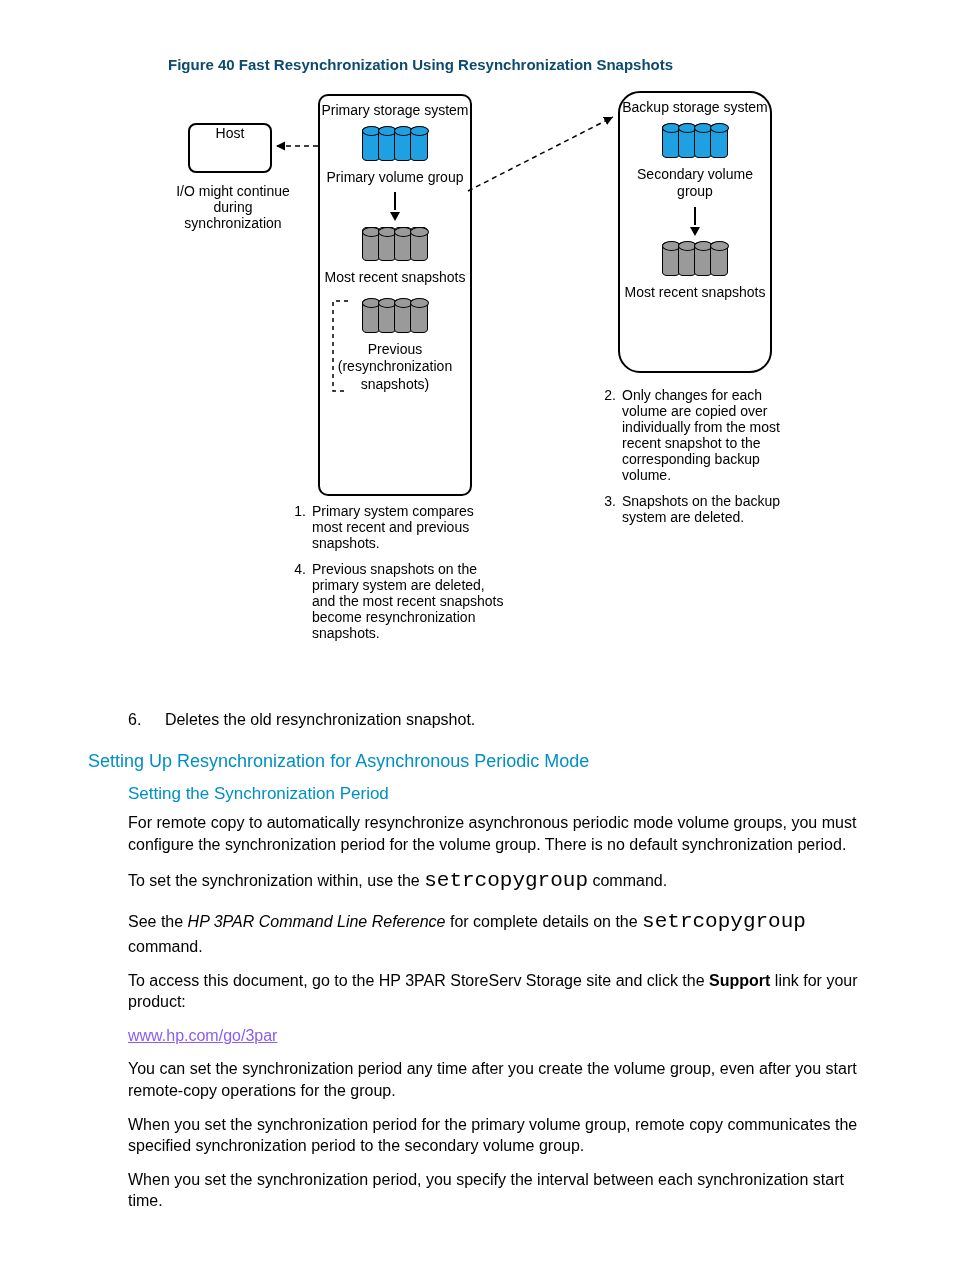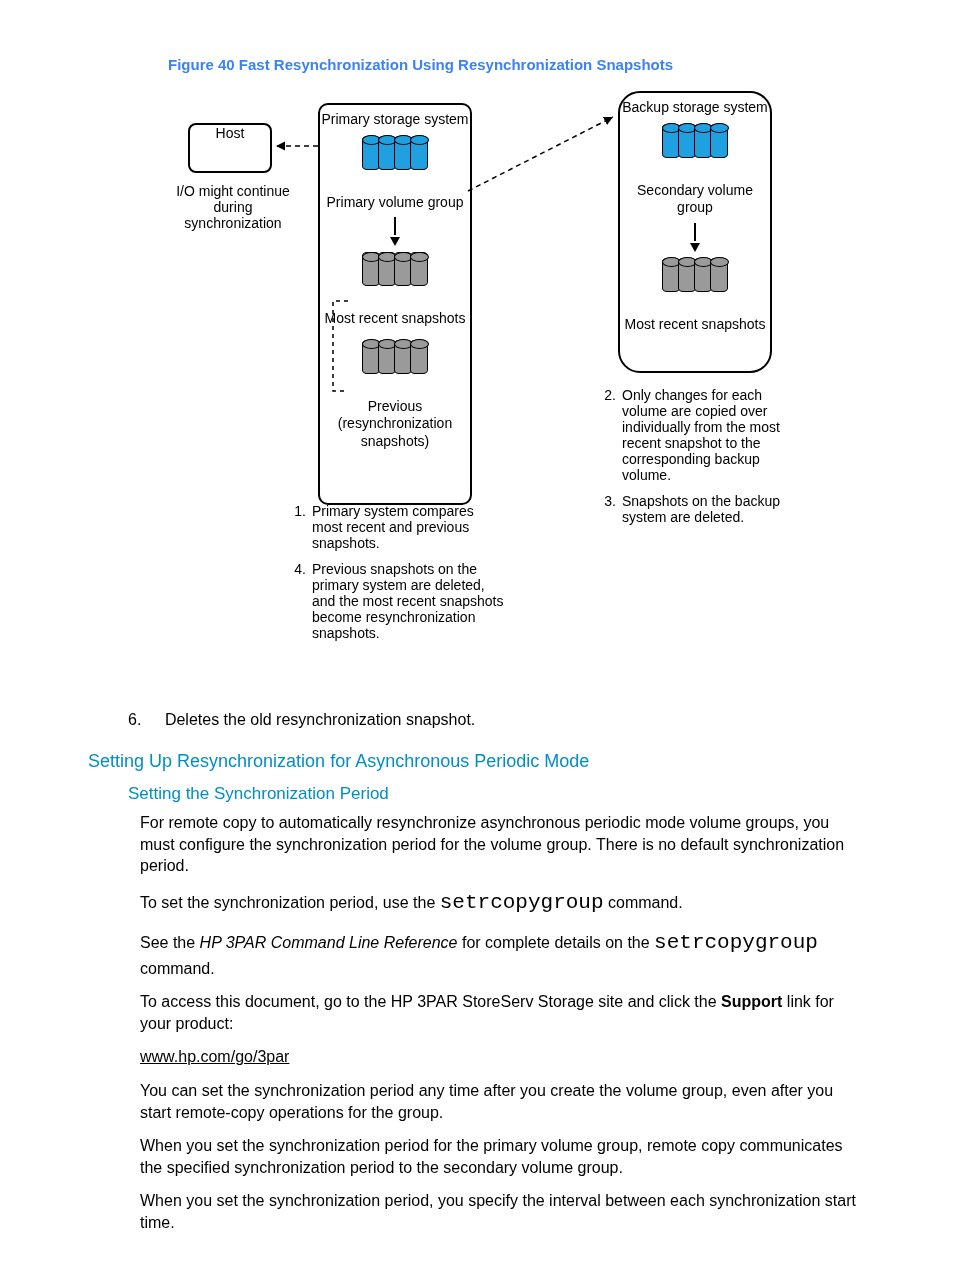--- a/index.html
+++ b/index.html
@@ -8,21 +8,21 @@
     background: #ffffff;
     font-family: Arial, Helvetica, sans-serif;
     color: #000;
     width: 954px;
   }
   .page {
     padding: 56px 88px 40px 88px;
     box-sizing: border-box;
   }
   .figure-title {
-    color: #3b82f6;
+    color: #0c4a6e;
     font-weight: bold;
     font-size: 15px;
     margin: 0 0 18px 80px;
   }
   .diagram {
     position: relative;
     width: 720px;
     height: 612px;
     margin: 0 0 0 80px;
   }
@@ -38,41 +38,41 @@
     position: absolute;
     left: 0px; top: 92px;
     width: 130px;
     font-size: 14px; text-align: center;
   }
   .sys-box {
     position: absolute;
     border: 2px solid #000; border-radius: 10px;
     text-align: center;
   }
-  .sys-primary { left: 150px; top: 12px; width: 150px; height: 398px; }
+  .sys-primary { left: 150px; top: 3px; width: 150px; height: 398px; }
   .sys-backup  { left: 450px; top: 0; width: 150px; height: 278px; border-radius: 22px; }
   .sys-title {
     font-size: 14px; margin: 6px 0 8px 0; line-height: 1.2;
   }
   .cylgroup { display:inline-block; }
   .cyl {
     display:inline-block; width:16px; height:32px;
     border:1.5px solid #000; border-radius:5px 5px 5px 5px / 4px 4px 4px 4px;
     margin: 0 -1px;
     position: relative;
     background: #fff;
   }
   .cyl::before{
     content:""; position:absolute; left:-1.5px; right:-1.5px; top:-1.5px;
     height:8px; border:1.5px solid #000; border-radius:50%;
     background: inherit;
   }
   .cyl.blue { background:#1fa0e0; }
   .cyl.gray { background:#9a9a9a; }
-  .lbl { font-size:14px; margin:20px 0 6px 0; line-height:1.25;}
+  .lbl { font-size:14px; margin:4px 0 6px 0; line-height:1.25;}
   .arrow-down {
     width:0;height:0;border-left:5px solid transparent;border-right:5px solid transparent;border-top:9px solid #000;
     margin:2px auto 0 auto;
   }
   .arrow-stem { width:2px; height:18px; background:#000; margin:4px auto 0 auto;}
   .notes-left {
     position:absolute; left:120px; top:412px; width:220px; font-size:14px;
   }
   .notes-left .n { display:flex; margin-bottom:10px; }
   .notes-left .num{ width:18px; flex:0 0 18px; text-align:right; margin-right:6px;}
@@ -88,23 +88,23 @@
   .body-list .num { display:inline-block; width:28px;}
   h2.section {
     color:#008fc5; font-weight: normal; font-size: 18px;
     margin: 20px 0 8px -40px;
   }
   h3.subsection {
     color:#008fc5; font-weight: normal; font-size: 17px;
     margin: 10px 0 6px 0;
   }
   .content { margin-left: 40px; font-size: 16px; line-height:1.35;}
-  .content p { margin: 6px 0 12px 12px;}
+  .content p { margin: 6px 0 12px 0;}
   .mono { font-family: "Courier New", monospace; font-size: 21px;}
-  a.link { color:#000000; text-decoration: underline;}
+  a.link { color:#8b5cf6; text-decoration: underline;}
   svg.connectors { position:absolute; left:0; top:0; width:720px; height:612px; pointer-events:none;}
 </style>
 </head>
 <body>
 
 <div class="page">
   <div class="figure-title">Figure 40 Fast Resynchronization Using Resynchronization Snapshots</div>
 
   <div class="diagram">
     <svg class="connectors">
@@ -182,21 +182,21 @@
     <span class="num">6.</span>&nbsp;&nbsp;<span>Deletes the old resynchronization snapshot.</span>
   </div>
 
   <div class="content">
     <h2 class="section">Setting Up Resynchronization for Asynchronous Periodic Mode</h2>
     <h3 class="subsection">Setting the Synchronization Period</h3>
 
     <p>For remote copy to automatically resynchronize asynchronous periodic mode volume groups, you must configure the synchronization period for the volume group. There is no default synchronization period.</p>
 
     <p>
-      <span>To set the synchronization period, use the </span><span class="mono">setrcopygroup</span><span> command.</span>
+      <span>To set the synchronization within, use the </span><span class="mono">setrcopygroup</span><span> command.</span>
     </p>
 
     <p>
       <span>See the </span><i>HP 3PAR Command Line Reference</i><span>  for complete details on the </span><span class="mono">setrcopygroup</span><span> command.</span>
     </p>
 
     <p>
       <span>To access this document, go to the HP 3PAR StoreServ Storage site and click the </span><b>Support</b><span> link for your product:</span>
     </p>
 

